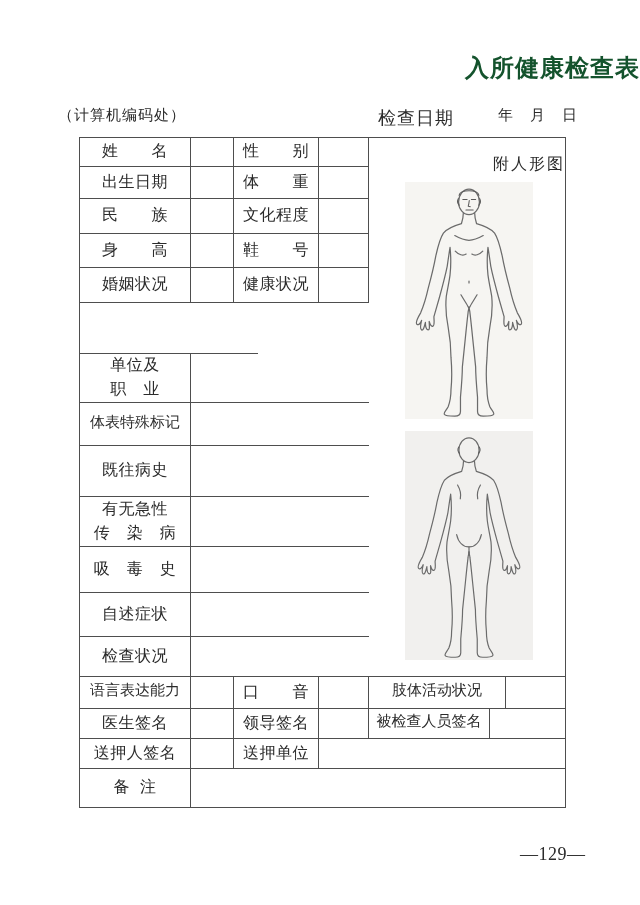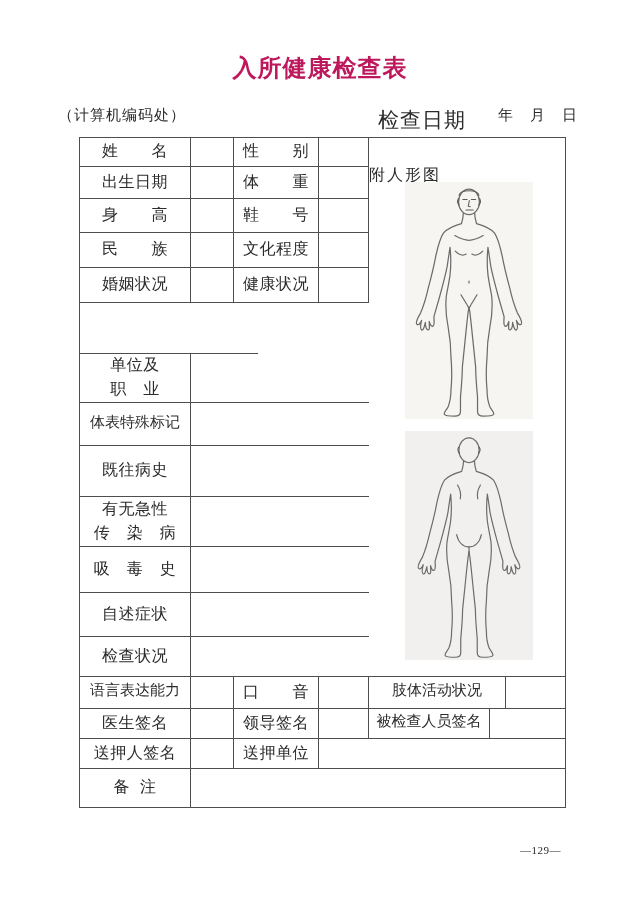--- a/index.html
+++ b/index.html
@@ -8,25 +8,25 @@
     --figbg-front:#f6f5f2;
     --figbg-back:#f1f0ee;
   }
   html,body{margin:0;padding:0;background:#ffffff;}
   .page{
     position:relative;width:640px;height:905px;background:#ffffff;
     font-family:"Liberation Serif","DejaVu Serif",serif;color:var(--ink);
     overflow:hidden;
   }
   .title{
-    position:absolute;top:52px;left:0;width:100%;text-align:center;
-    font-size:24px;font-weight:bold;letter-spacing:1px;color:#be185d;
+    position:absolute;top:52px;left:0;width:100%;text-align:right;
+    font-size:24px;font-weight:bold;letter-spacing:1px;color:#14532d;
   }
   .hdr-left{position:absolute;top:106px;left:58px;font-size:15px;letter-spacing:1px;text-align:right;}
-  .hdr-date-label{position:absolute;top:106px;left:378px;font-size:21px;letter-spacing:1px;}
+  .hdr-date-label{position:absolute;top:106px;left:378px;font-size:18px;letter-spacing:1px;}
   .hdr-date-units{position:absolute;top:106px;left:498px;font-size:15px;letter-spacing:1px;}
 
   .tbl{
     position:absolute;left:79px;top:137px;width:487px;height:671px;
     border:1px solid var(--line);box-sizing:border-box;background:#fff;
   }
   .r{display:flex;width:289px;font-family:Liberation Mono, monospace;}
   .r.full{width:485px;}
   .c{
     box-sizing:border-box;height:100%;
@@ -42,29 +42,29 @@
   .lbl.sm{font-size:15px;letter-spacing:0;}
   .w111{width:111px;}.w43{width:43px;}.w85{width:85px;}.w50{width:50px;}
   .w178{width:178px;}.w137{width:137px;}.w59{width:59px;}.w121{width:121px;}
   .w75{width:75px;}.w246{width:246px;}.w374{width:374px;}
 
   .figcol{
     position:absolute;left:289px;top:0;width:196px;height:539px;
     box-sizing:border-box;border-bottom:1px solid var(--line);background:#fff;
   }
   .figtitle{
-    position:absolute;top:27px;left:0;width:100%;text-align:left;
+    position:absolute;top:16px;left:0;width:100%;text-align:right;
     font-size:16px;letter-spacing:2px;
   }
   .figimg{position:absolute;left:36px;width:128px;}
   .figimg.front{top:44px;height:237px;background:var(--figbg-front);}
   .figimg.back{top:293px;height:229px;background:var(--figbg-back);}
   .figimg svg{display:block;width:100%;height:100%;}
 
-  .pageno{position:absolute;left:520px;top:844px;font-size:11px;letter-spacing:0.5px;}
+  .pageno{position:absolute;left:520px;top:844px;font-size:18px;letter-spacing:0.5px;}
 </style>
 </head>
 <body>
 
 <div class="page">
 
   <div class="title">入所健康检查表</div>
 
   <span class="hdr-left">（计算机编码处）</span>
   <span class="hdr-date-label">检查日期</span>
@@ -85,37 +85,37 @@
     <div class="r" style="height:32px">
       <div class="c w111">
           <span class="lbl">出生日期</span>
         </div>
       <div class="c w43"></div>
       <div class="c w85">
           <span class="lbl">体　　重</span>
         </div>
       <div class="c w50"></div>
     </div>
+    <div class="r" style="height:35px">
+      <div class="c w111">
+          <span class="lbl">民　　族</span>
+        </div>
+      <div class="c w43"></div>
+      <div class="c w85">
+          <span class="lbl">文化程度</span>
+        </div>
+      <div class="c w50"></div>
+    </div>
     <div class="r" style="height:34px">
       <div class="c w111">
           <span class="lbl">身　　高</span>
         </div>
       <div class="c w43"></div>
       <div class="c w85">
           <span class="lbl">鞋　　号</span>
-        </div>
-      <div class="c w50"></div>
-    </div>
-    <div class="r" style="height:35px">
-      <div class="c w111">
-          <span class="lbl">民　　族</span>
-        </div>
-      <div class="c w43"></div>
-      <div class="c w85">
-          <span class="lbl">文化程度</span>
         </div>
       <div class="c w50"></div>
     </div>
     <div class="r" style="height:35px">
       <div class="c w111">
           <span class="lbl">婚姻状况</span>
         </div>
       <div class="c w43"></div>
       <div class="c w85">
           <span class="lbl">健康状况</span>

